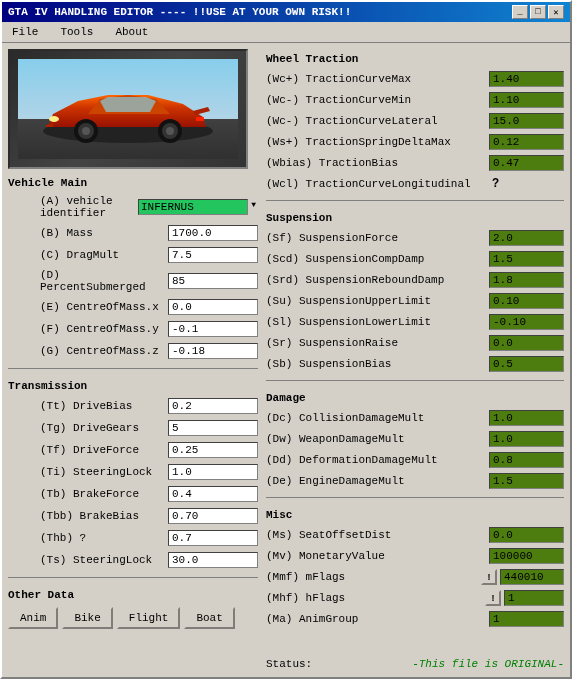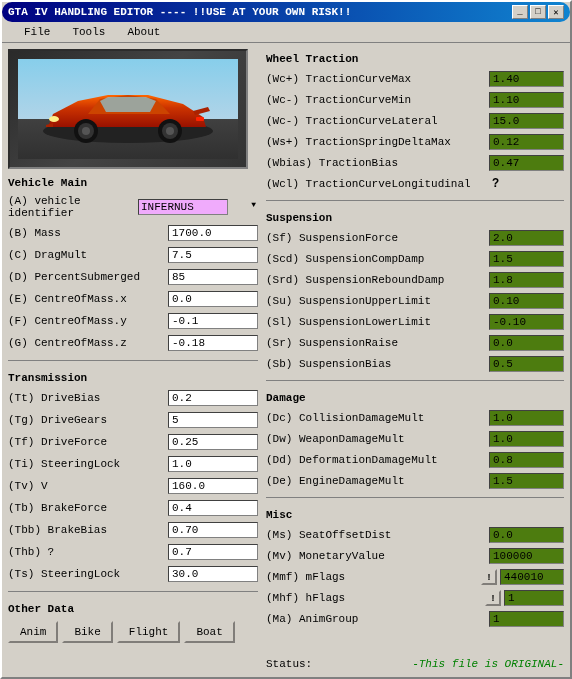--- a/index.html
+++ b/index.html
@@ -23,21 +23,20 @@
     }
     .title-bar {
       background: linear-gradient(to right, #000080, #1084d0);
       color: white;
       padding: 3px 6px;
       display: flex;
       justify-content: space-between;
       align-items: center;
       font-size: 11px;
       font-weight: bold;
-      border-radius: 10px;
     }
     .title-bar-buttons {
       display: flex;
       gap: 2px;
     }
     .title-btn {
       width: 16px;
       height: 14px;
       background: #d4d0c8;
       border: 1px solid #808080;
@@ -45,21 +44,21 @@
       border-left: 1px solid #ffffff;
       font-size: 9px;
       cursor: pointer;
       display: flex;
       align-items: center;
       justify-content: center;
       color: black;
     }
     .menu-bar {
       background: #d4d0c8;
-      padding: 2px 16px;
+      padding: 2px 4px;
       display: flex;
       gap: 10px;
       border-bottom: 1px solid #808080;
     }
     .menu-item {
       padding: 2px 6px;
       cursor: pointer;
       font-size: 11px;
     }
     .content {
@@ -103,34 +102,35 @@
     }
     .field-row {
       display: flex;
       align-items: center;
       margin-bottom: 2px;
     }
     .field-label {
       flex: 1;
       font-size: 11px;
       color: #000;
+      margin-left: 32px;
     }
     .field-value {
       width: 90px;
       background: white;
       border: 1px solid #808080;
       border-top: 1px solid #404040;
       border-left: 1px solid #404040;
       padding: 1px 3px;
       font-size: 11px;
       font-family: 'Courier New', monospace;
     }
     .field-value-select {
-      width: 90px;
-      background: #f0abfc;
+      width: 110px;
+      background: #22c55e;
       border: 1px solid #808080;
       border-top: 1px solid #404040;
       border-left: 1px solid #404040;
       padding: 1px 2px;
       font-size: 11px;
       font-family: 'Courier New', monospace;
       appearance: none;
       -webkit-appearance: none;
       cursor: pointer;
     }
@@ -332,24 +332,20 @@
       </div>
       <div class="field-row">
         <span class="field-label">(Tf) DriveForce</span>
         <input class="field-value" value="0.25" style="">
       </div>
       <div class="field-row">
         <span class="field-label">(Ti) SteeringLock</span>
         <input class="field-value" value="1.0" style="">
       </div>
       <div class="field-row">
-        <span class="field-label">(Tv) V</span>
-        <input class="field-value" value="160.0" style="">
-      </div>
-      <div class="field-row">
         <span class="field-label">(Tb) BrakeForce</span>
         <input class="field-value" value="0.4" style="">
       </div>
       <div class="field-row">
         <span class="field-label">(Tbb) BrakeBias</span>
         <input class="field-value" value="0.70" style="">
       </div>
       <div class="field-row">
         <span class="field-label">(Thb) ?</span>
         <input class="field-value" value="0.7" style="">

